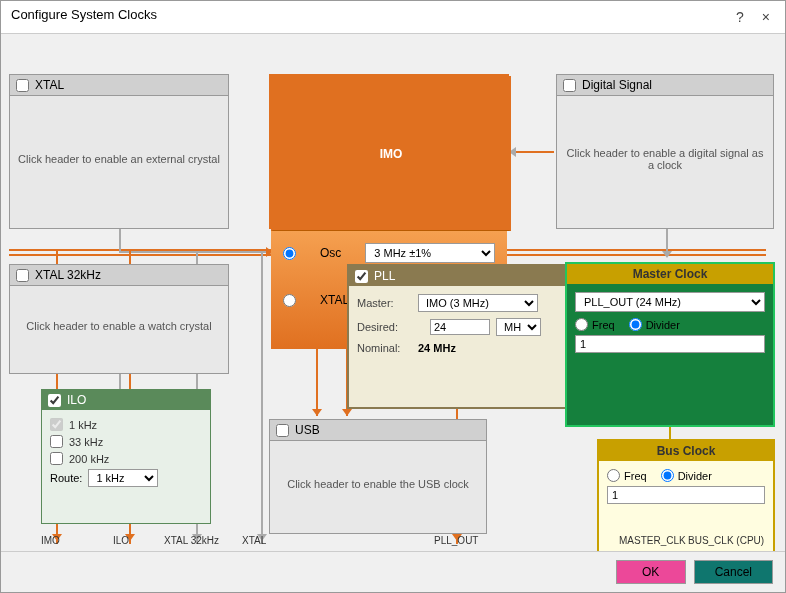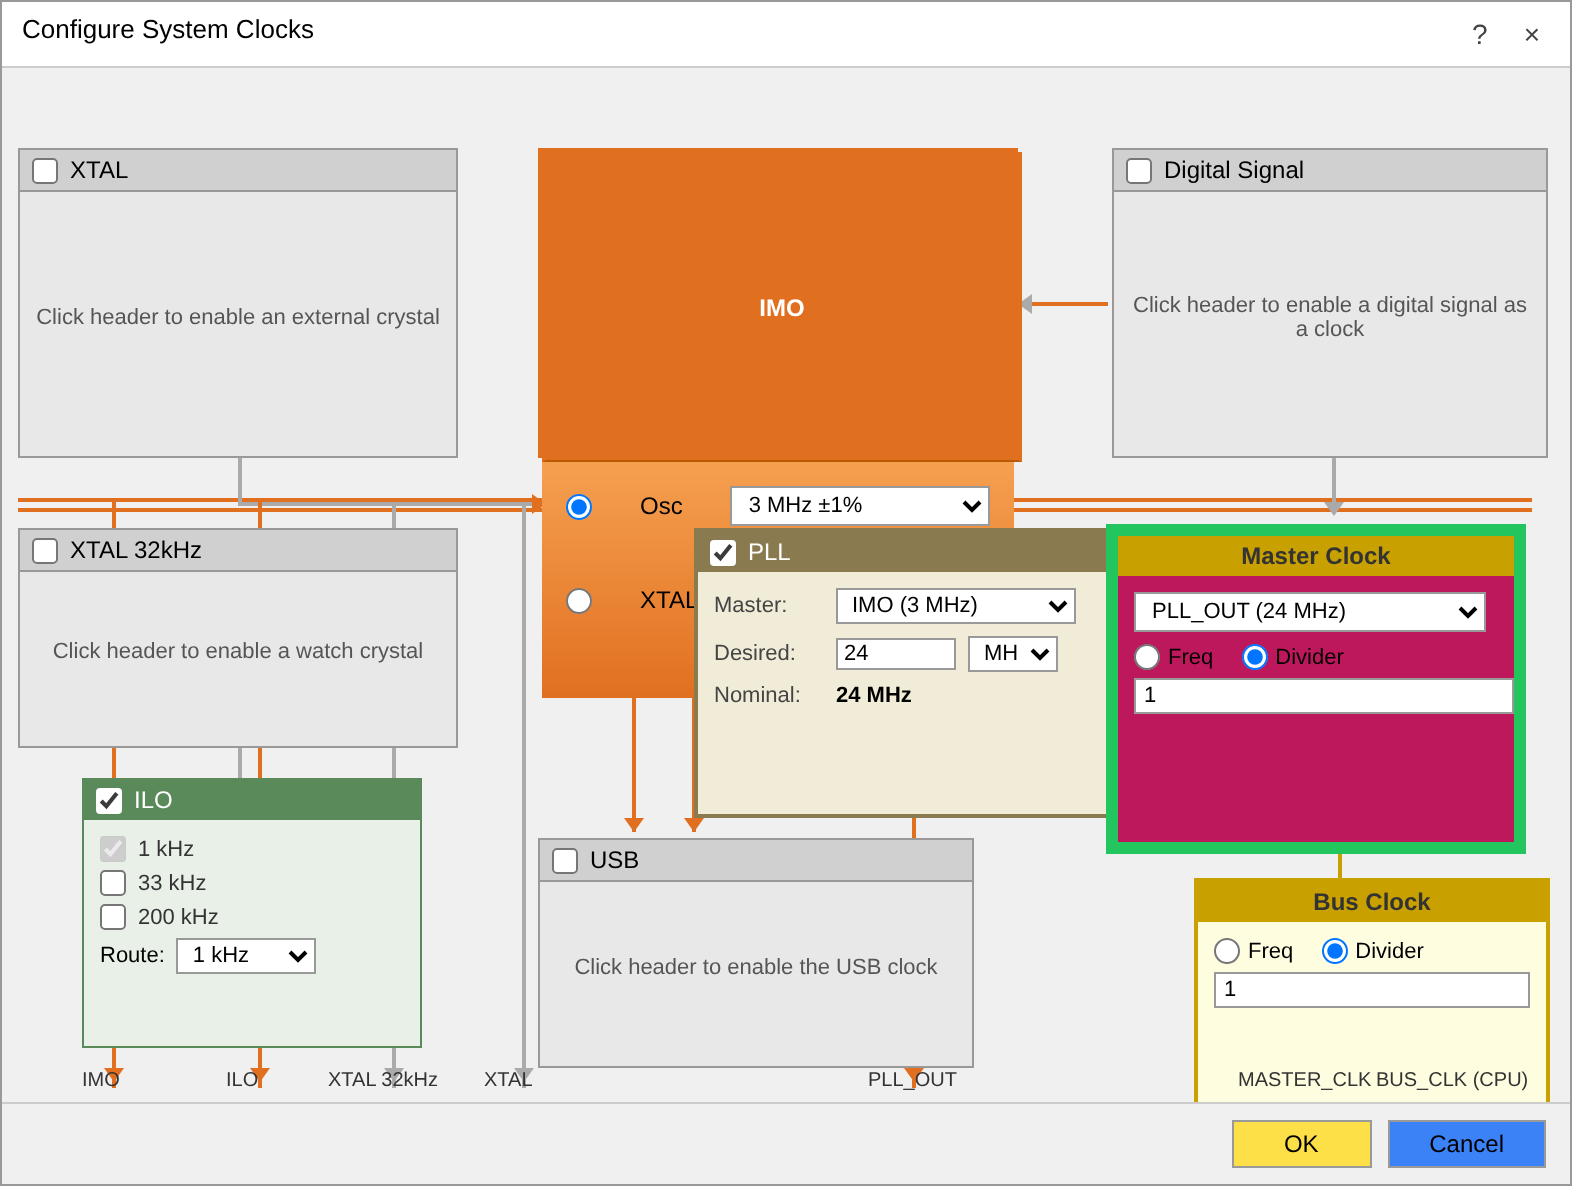--- a/index.html
+++ b/index.html
@@ -278,58 +278,59 @@
       padding: 1px 3px;
       font-size: 11px;
       width: 120px;
     }
     .pll-input {
       background: white;
       border: 1px solid #999;
       padding: 1px 3px;
       font-size: 11px;
       width: 60px;
+      margin-left: 12px;
     }
     .pll-mhz-select {
       background: white;
       border: 1px solid #999;
       padding: 1px 3px;
       font-size: 11px;
       width: 45px;
     }
 
     
     .usb-block {
       left: 268px; top: 385px;
       width: 218px; height: 115px;
     }
 
     
     .master-block {
-      left: 552px; top: 228px;
+      left: 564px; top: 228px;
       width: 210px; height: 165px;
-      border: 6px solid #22c55e;
-      background: #be185d;
+      border: 2px solid #22c55e;
+      background: #15803d;
     }
     .master-header {
       background: #c8a000;
       color: #333;
       padding: 3px 6px;
       text-align: center;
       font-weight: bold;
     }
     .master-body {
       padding: 8px;
     }
     .master-select {
       background: white;
       border: 1px solid #999;
       padding: 2px 4px;
       font-size: 11px;
-      width: 176px;
+      width: 190px;
       margin-bottom: 6px;
     }
     .radio-row {
       display: flex;
       align-items: center;
       gap: 14px;
       margin-bottom: 4px;
     }
     .radio-option {
       display: flex;
@@ -382,27 +383,27 @@
       border-top: 1px solid #ccc;
       padding: 8px 12px;
       display: flex;
       justify-content: flex-end;
       gap: 8px;
       background: #f0f0f0;
     }
     .btn {
       padding: 4px 20px;
       border: 1px solid #999;
-      background: #3b82f6;
+      background: #0f766e;
       cursor: pointer;
       font-size: 12px;
       min-width: 70px;
     }
     .btn-ok {
-      background: #fde047;
+      background: #ec4899;
     }
 
     
     input[type=checkbox], input[type=radio] {
       cursor: pointer;
     }
 
     
     .imo-label-top {
       position: absolute;

